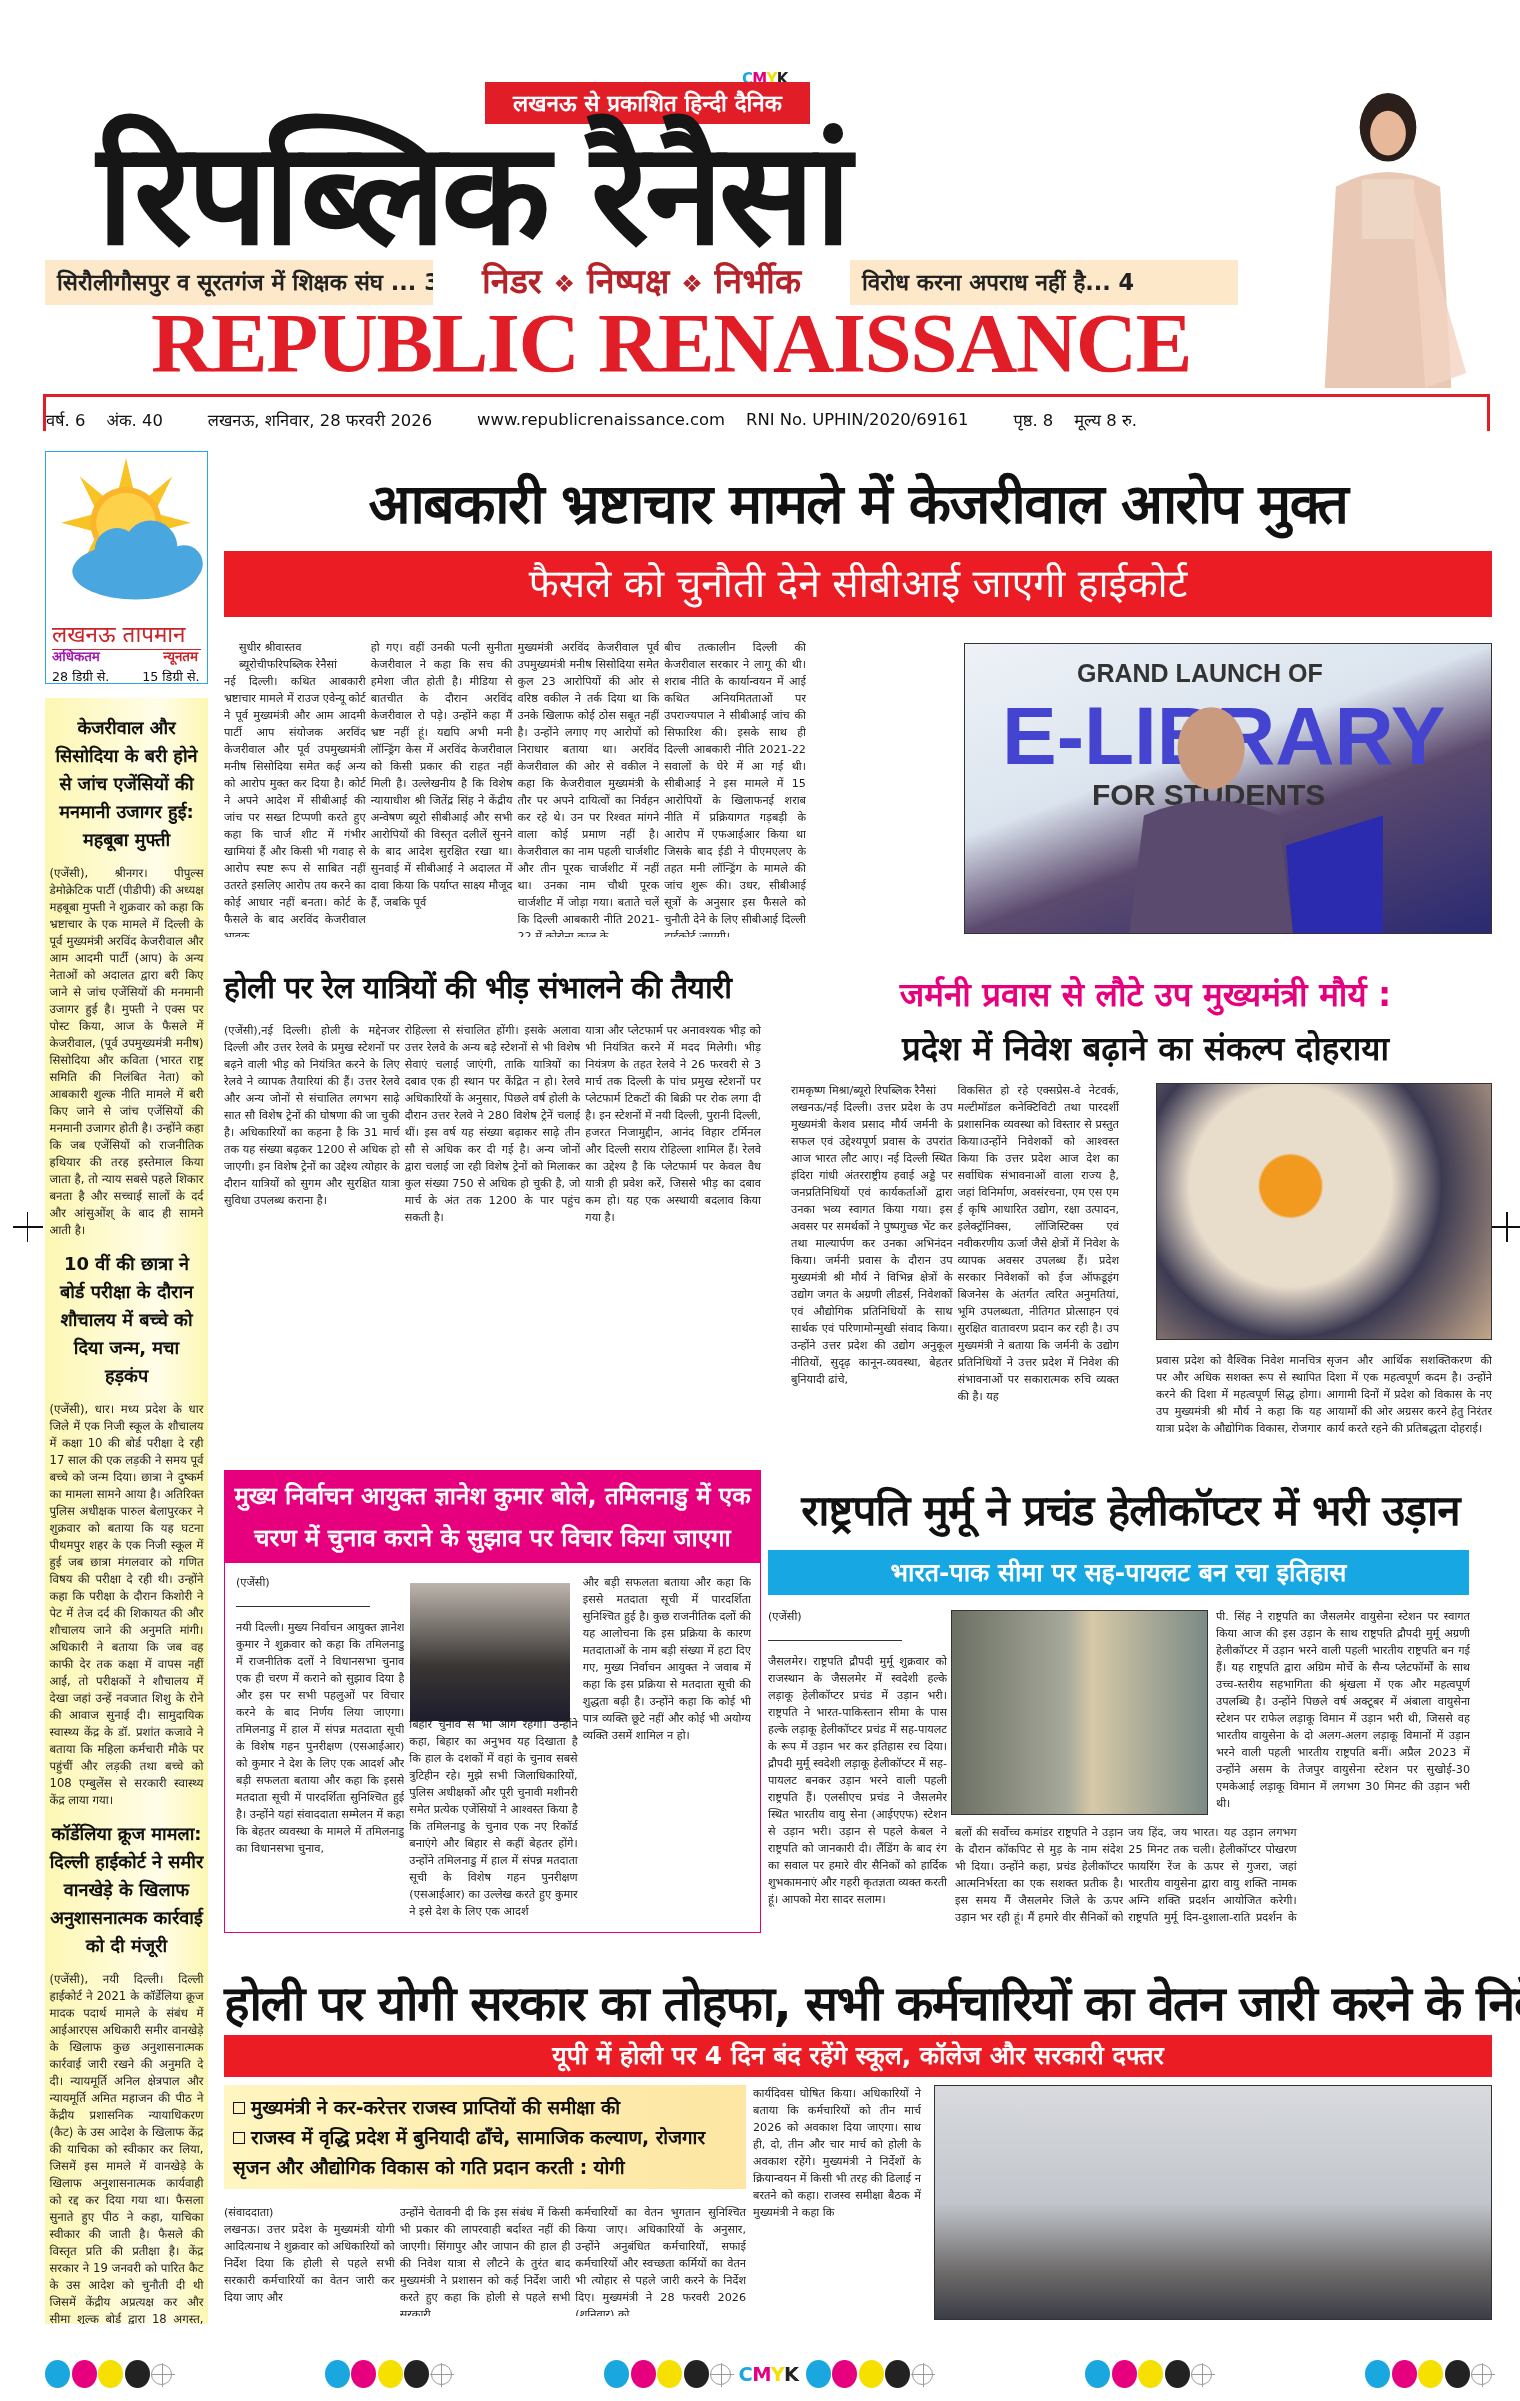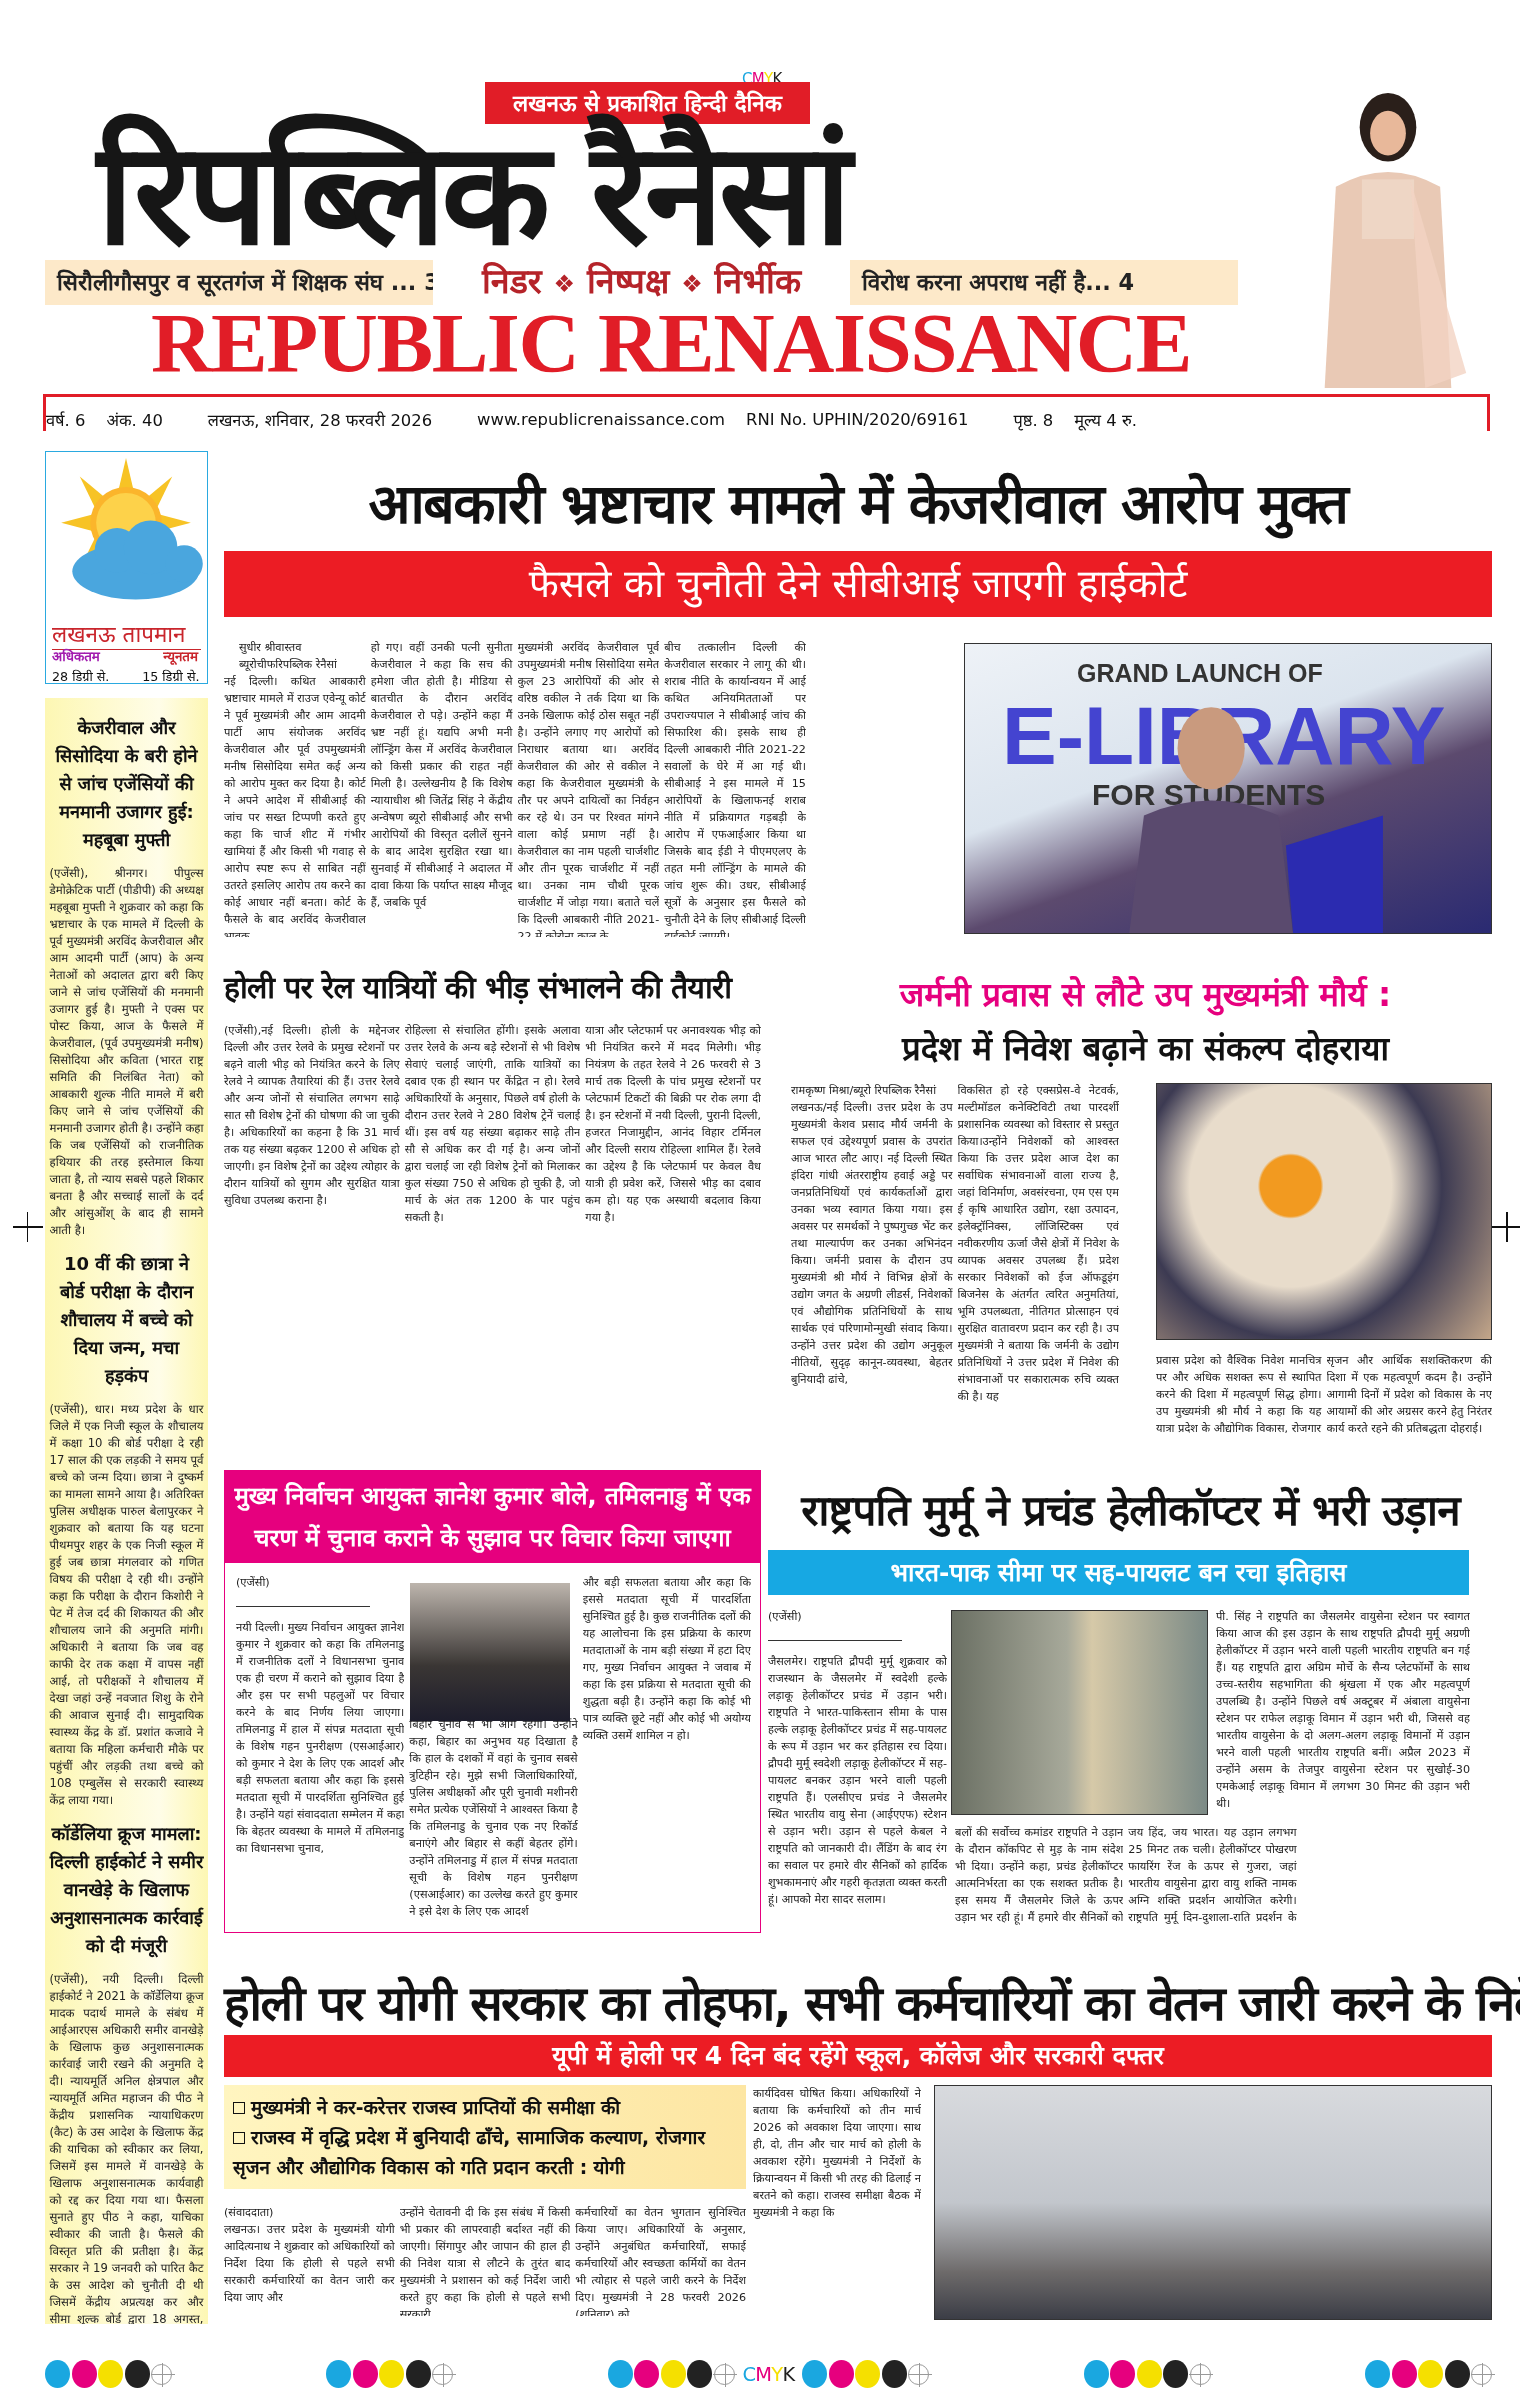--- a/index.html
+++ b/index.html
@@ -1,18 +1,18 @@
 <!DOCTYPE html>
 <html style="font-size:12px"><head>
 <meta charset="utf-8">
 <style>
 *{box-sizing:border-box;margin:0;padding:0}
 body{width:1520px;height:2401px;background:#fff;font-family:"DejaVu Sans",sans-serif;color:#111;position:relative;overflow:hidden}
 .abs{position:absolute}
-.cmyk{font-weight:normal;font-size:15px;letter-spacing:-0.7px}
+.cmyk{font-weight:bold;font-size:15px;letter-spacing:-0.7px}
 .cmyk .c{color:#1aa7e0}.cmyk .m{color:#e6007e}.cmyk .y{color:#f5e000}.cmyk .k{color:#222}
 #tagline{left:485px;top:82px;width:325px;height:42px;background:#e11d27;color:#fff;font-size:22.4px;text-align:center;line-height:42px;font-weight:bold}
 #masthead-hi{left:97px;top:112px;width:1134px;height:164px;font-size:142px;font-weight:bold;line-height:164px;letter-spacing:-4.5px;color:#161616;font-family:"DejaVu Sans",sans-serif;white-space:nowrap}
 .promo{height:45px;top:260px;background:#fde9c9;font-size:22.4px;font-weight:bold;line-height:45px;padding-left:12px;color:#222;white-space:nowrap;overflow:hidden}
 #promo-left{left:45px;width:388px}
 #promo-right{left:850px;width:388px}
 #motto{left:440px;top:255px;width:403px;height:52px;font-size:34px;font-weight:bold;color:#b52329;line-height:52px;text-align:center;white-space:nowrap}
 #motto .dia{font-size:24px;vertical-align:middle}
 #masthead-en{left:149px;top:298px;width:1044px;height:90px;font-family:"Liberation Serif",serif;font-size:85px;font-weight:bold;color:#e11d27;line-height:90px;white-space:nowrap;text-align:center;letter-spacing:-1.5px}
 #ad-photo{left:1291px;top:90px;width:194px;height:298px}
@@ -100,21 +100,21 @@
 <div id="promo-right" class="abs promo">विरोध करना अपराध नहीं है... 4</div>
 <div id="masthead-en" class="abs">REPUBLIC RENAISSANCE</div>
 
 <div id="infobar" class="abs">
   <span>वर्ष. 6</span>
   <span class="sp">अंक. 40</span>
   <span class="sp">लखनऊ, शनिवार, 28 फरवरी 2026</span>
   <span>www.republicrenaissance.com</span>
   <span class="sp">RNI No. UPHIN/2020/69161</span>
   <span>पृष्ठ. 8</span>
-  <span>मूल्य 4 रु.</span>
+  <span>मूल्य 8 रु.</span>
 </div>
 
 <div id="weather" class="abs">
   <svg width="160" height="164" viewBox="0 0 214 220">
     <g fill="#f7c325">
       <polygon points="107,8 118,55 96,55"></polygon>
         <polygon points="107,170 118,125 96,125"></polygon>
       <polygon points="20,95 62,84 62,106"></polygon>
         <polygon points="194,95 152,84 152,106"></polygon>
       <polygon points="45,33 80,62 66,76"></polygon>

